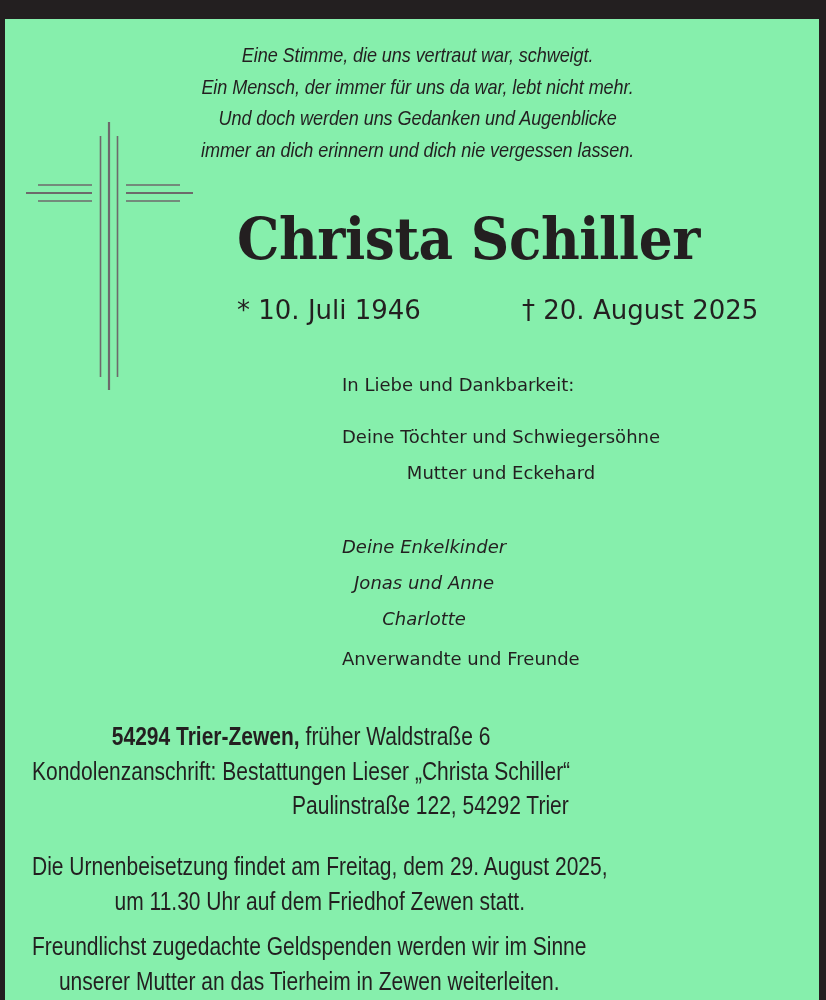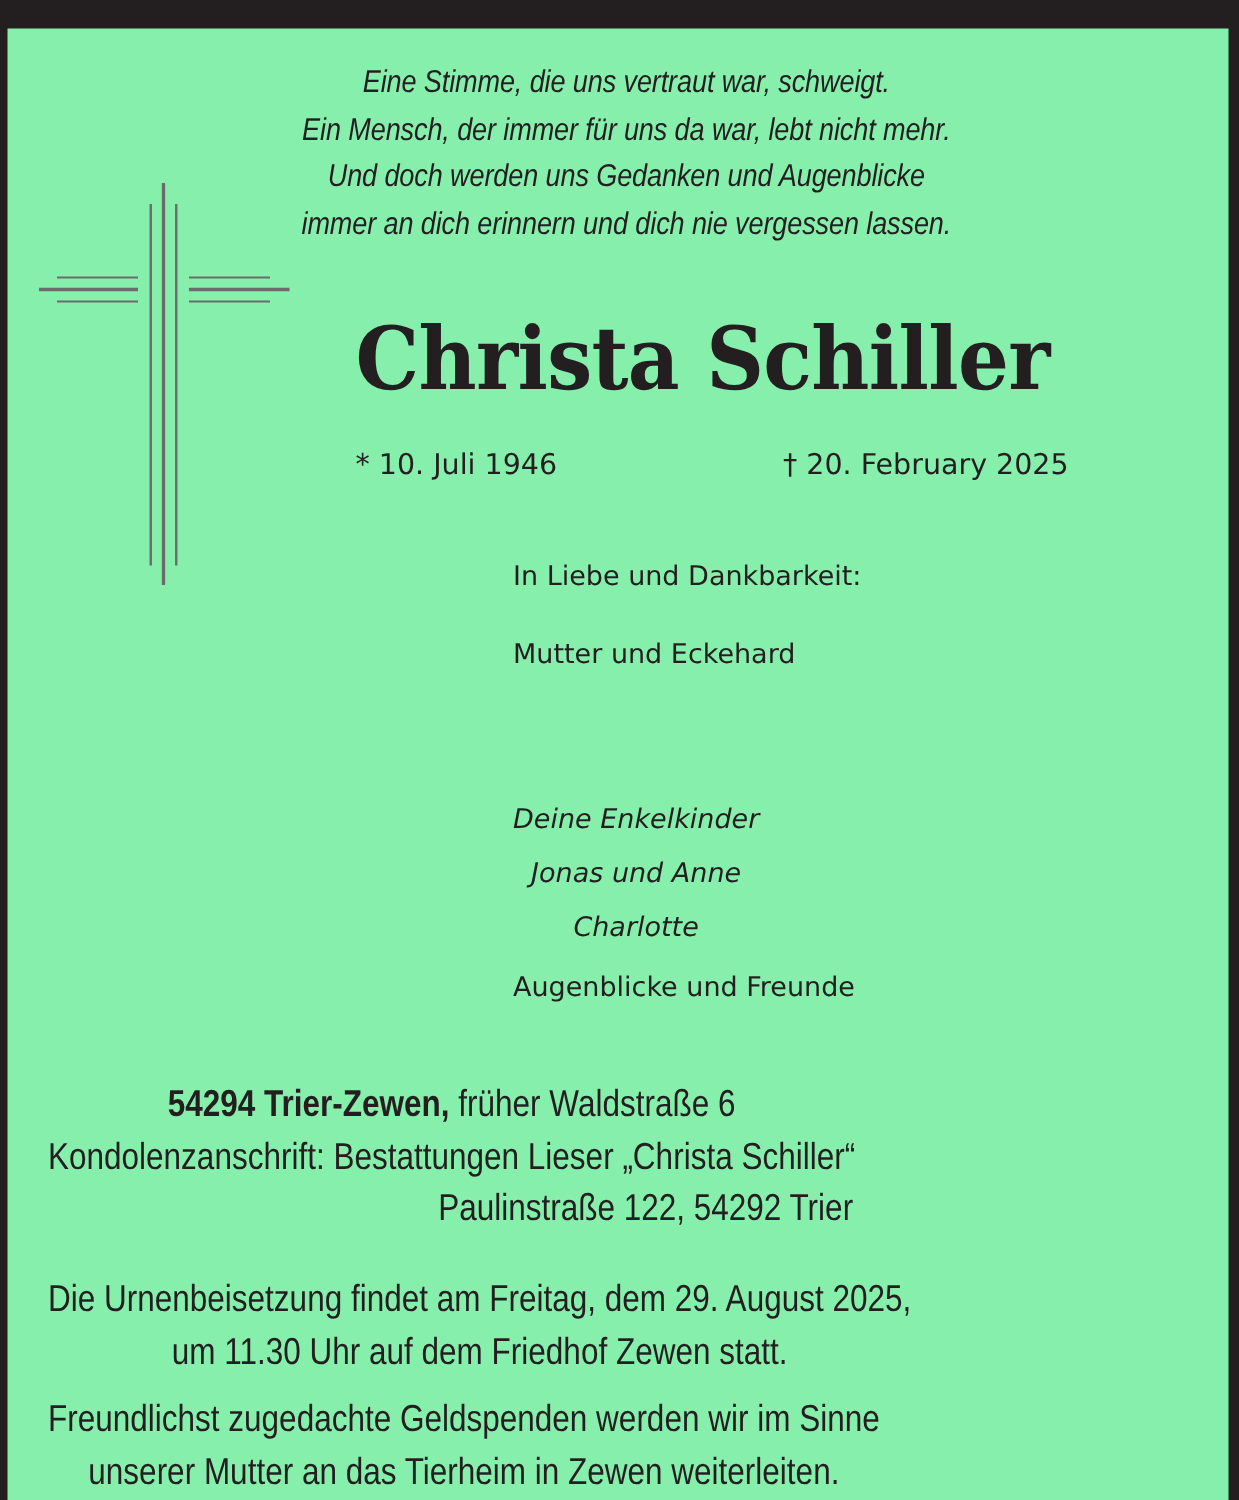--- a/index.html
+++ b/index.html
@@ -2,21 +2,21 @@
 <html><head>
 <meta charset="utf-8">
 <style>
   html, body { margin: 0; padding: 0; }
   body { width: 826px; height: 1000px; background: #231f20; position: relative; overflow: hidden; }
   .card { position: absolute; left: 5px; top: 19px; width: 814px; height: 988px; background: #86efac; color: #231f20; font-family: "DejaVu Sans", sans-serif; text-align: center; }
   .abs { position: absolute; white-space: nowrap; }
   .verse { left: 196px; top: 20px; font-family: "Liberation Sans Narrow", "Liberation Sans", sans-serif; font-style: italic; font-size: 21px; line-height: 31.5px; color: #231f20; transform: scaleX(0.86); transform-origin: left top; letter-spacing: -0.1px; }
   .verse div { white-space: nowrap; }
   .name { left: 232px; top: 180px; font-family: "DejaVu Serif", serif; font-weight: bold; font-size: 58px; line-height: 80px; letter-spacing: -0.5px; transform: scaleX(0.92); transform-origin: left top; }
-  .dates { top: 274px; font-size: 19px; line-height: 34px; }
+  .dates { top: 274px; font-size: 26px; line-height: 34px; }
   .born { left: 232px; }
   .died { left: 517px; }
   .family { left: 337px; font-size: 18px; line-height: 36px; }
   .fam-head { top: 348px; }
   .fam-g1 { top: 400px; }
   .fam-g2 { top: 510px; font-style: italic; }
   .fam-g3 { top: 622px; }
   .narrow { font-family: "Liberation Sans Narrow", "Liberation Sans", sans-serif; transform: scaleX(0.84); transform-origin: left top; font-size: 25px; line-height: 34.5px; }
   .addr { left: 27px; top: 700px; }
   .addr b { font-weight: bold; }
@@ -52,35 +52,36 @@
   </div>
 
   <div class="abs name">Christa Schiller</div>
 
   <div class="abs dates born">
     <span>*</span>
     <span>10. Juli 1946</span>
   </div>
   <div class="abs dates died">
     <span>†</span>
-    <span>20. February 2025</span>
+    <span>20. August 2025</span>
   </div>
 
   <div class="abs family fam-head">In Liebe und Dankbarkeit:</div>
 
   <div class="abs family fam-g1">
+    <div>Deine Töchter und Schwiegersöhne</div>
     <div>Mutter und Eckehard</div>
   </div>
   <div class="abs family fam-g2">
     <div>Deine Enkelkinder</div>
     <div>Jonas und Anne</div>
     <div>Charlotte</div>
   </div>
   <div class="abs family fam-g3">
-    <div>Augenblicke und Freunde</div>
+    <div>Anverwandte und Freunde</div>
   </div>
 
   <div class="abs narrow addr">
     <div><b>54294 Trier-Zewen,</b><span> früher Waldstraße 6</span></div>
     <div><span>Kondolenzanschrift:</span><span> Bestattungen Lieser „Christa Schiller“</span></div>
     <div class="indent">Paulinstraße 122, 54292 Trier</div>
   </div>
 
   <div class="abs narrow notice1">
     <div>Die Urnenbeisetzung findet am Freitag, dem 29. August 2025,</div>

